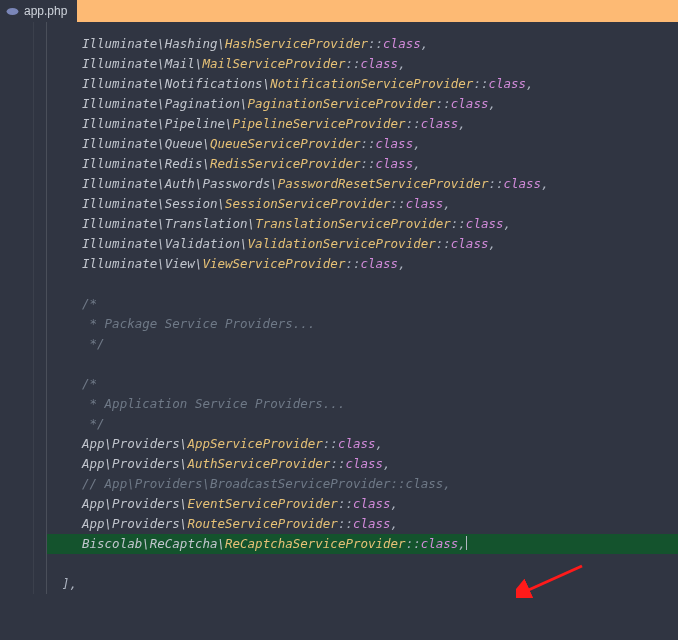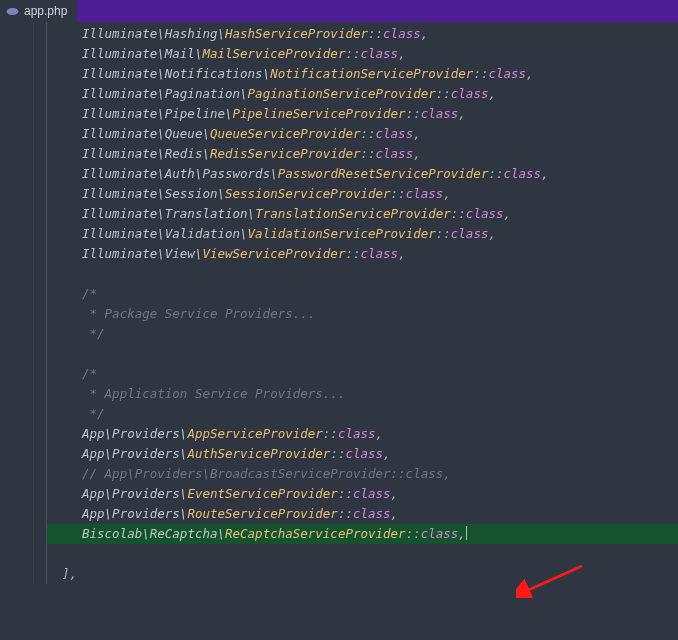--- a/index.html
+++ b/index.html
@@ -7,41 +7,41 @@
     background: #303542;
     font-family: "Consolas", "Monaco", monospace;
     font-size: 12.5px;
     width: 678px;
     height: 640px;
     overflow: hidden;
     color: #c8c8c8;
     font-style: italic;
   }
   .tab-bar {
-    background: #4c1d95;
+    background: #fdba74;
     height: 22px;
     display: flex;
     align-items: center;
   }
   .tab {
     display: flex;
     align-items: center;
     gap: 5px;
     padding: 0 10px 0 6px;
     color: #cfd4dc;
     font-size: 12px;
     font-style: normal;
     height: 100%;
     background: #303542;
     font-family: Arial, sans-serif;
   }
   .tab .file-icon svg { width: 13px; height: 13px; display:block; }
   .editor {
     position: relative;
-    padding-top: 2px;
+    padding-top: 12px;
     line-height: 20px;
   }
   .gutter {
     position: absolute;
     left: 0;
     top: 0;
     bottom: 0;
     width: 34px;
     border-right: 1px solid #3b404c;
   }

